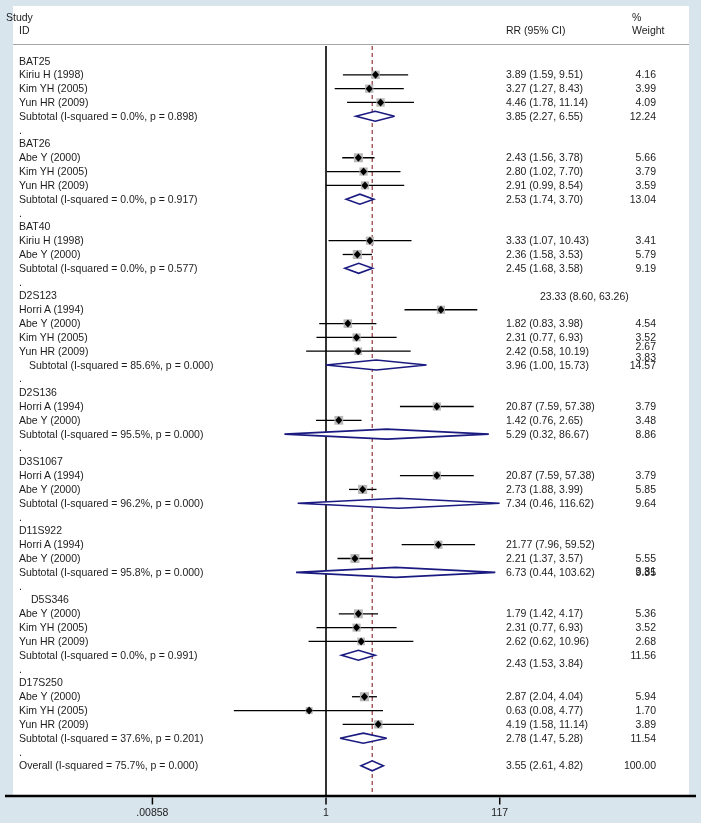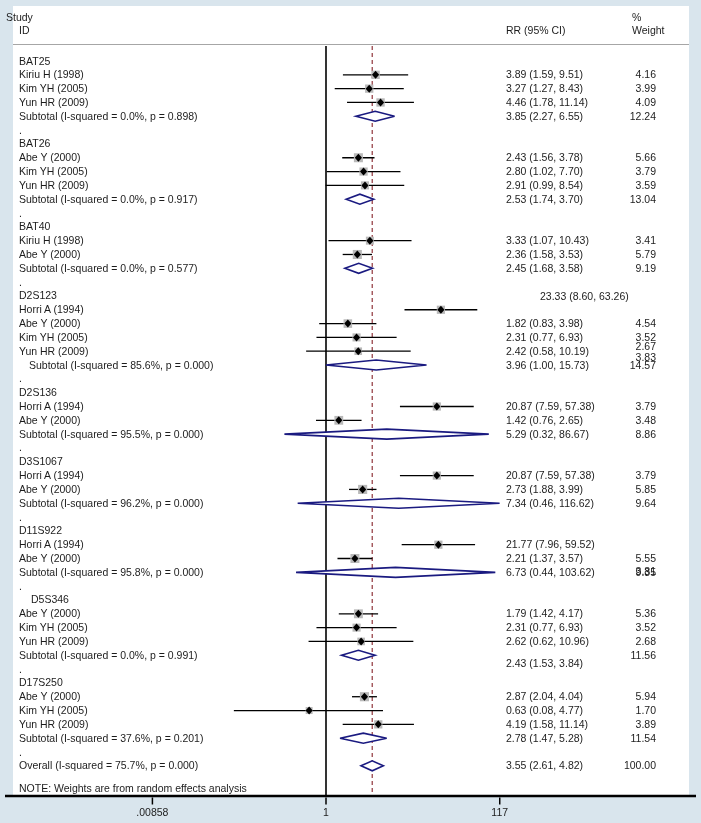--- a/index.html
+++ b/index.html
@@ -243,20 +243,19 @@
       <div class="txt wt-col" style="top: 717.86px;">3.89</div>
       <div class="txt" style="left: 19px; top: 731.68px;">Subtotal  (I-squared = 37.6%, p = 0.201)</div>
       <div class="txt rr-col" style="top: 731.68px;">2.78 (1.47, 5.28)</div>
       <div class="txt wt-col" style="top: 731.68px;">11.54</div>
       <div class="txt" style="left: 19px; top: 745.5px;">.</div>
       <div class="txt" style="left: 19px; top: 759.32px;">Overall  (I-squared = 75.7%, p = 0.000)</div>
       <div class="txt rr-col" style="top: 759.32px;">3.55 (2.61, 4.82)</div>
       <div class="txt wt-col" style="top: 759.32px;">100.00</div>
     </div>
 
-  <div class="txt" style="left:19px;top:782px;">NOTE: Weights are from random effects analysis</div>
 
   <div id="axis-labels">
       <div class="txt" style="left: 122.413px; top: 806px; width: 60px; text-align: center;">.00858</div>
       <div class="txt" style="left: 296px; top: 806px; width: 60px; text-align: center;">1</div>
       <div class="txt" style="left: 469.728px; top: 806px; width: 60px; text-align: center;">117</div>
     </div>
 </div>
 
 </body></html>

